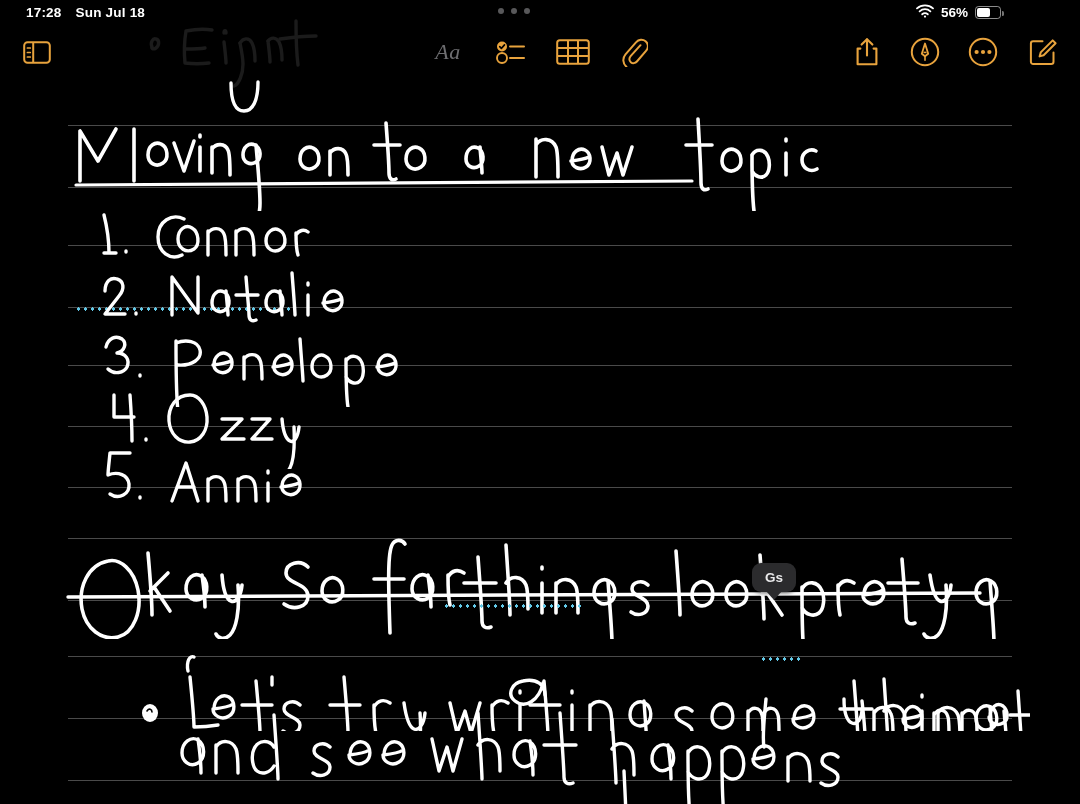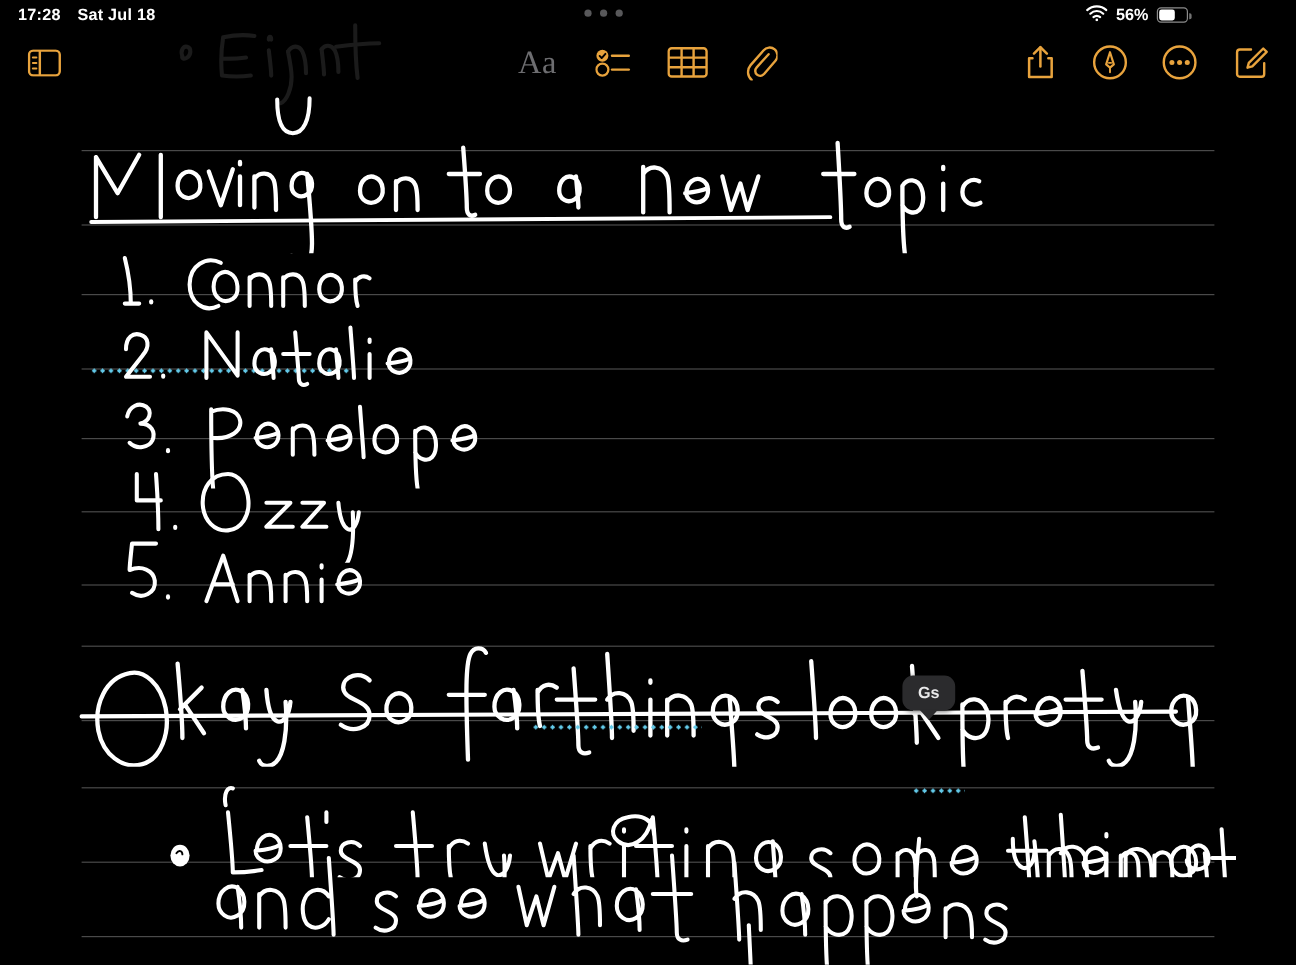--- a/index.html
+++ b/index.html
@@ -6,21 +6,21 @@
   html, body {
     width: 1080px; height: 804px;
     background: #000;
     overflow: hidden;
     font-family: "Liberation Sans", sans-serif;
   }
   #app { position: relative; width: 1080px; height: 804px; background: #000; }
 
   
   .statusbar {
-    position: absolute; top: 0; left: 1px; width: 1003px; height: 26px;
+    position: absolute; top: 0; left: 12px; width: 1003px; height: 26px;
     color: #ffffff; font-size: 13.5px; font-weight: bold;
   }
   .status-left {
     position: absolute; left: 14px; top: 5px;
     display: flex; align-items: center; gap: 14px;
     letter-spacing: .2px;
   }
   .status-right {
     position: absolute; right: 14px; top: 4px;
     display: flex; align-items: center; gap: 7px;
@@ -46,22 +46,23 @@
   }
   .multitask-dots i { width:6px; height:6px; border-radius:50%; background:#58585a; display:block; }
 
   
   .toolbar { position:absolute; top:26px; left:0; width:1080px; height:55px; }
   .tb-btn {
     position:absolute; display:flex; align-items:center; justify-content:center;
     width:44px; height:44px; top:4px;
   }
   .tb-aa {
-    font-size:27px; letter-spacing:.5px; color:#6d6d70;
+    font-size:22px; letter-spacing:.5px; color:#6d6d70;
     font-family:"Liberation Serif", serif;
+    font-style:italic;
   }
 
   
   .page { position:absolute; top:81px; left:0; width:948px; height:723px; }
   .rule {
     position:absolute; left:68px; width:944px; height:1px;
     background:#4a4a4a;
   }
 
   
@@ -97,21 +98,21 @@
   }
 </style>
 </head>
 <body>
 
 <div id="app">
 
   <div class="statusbar">
     <div class="status-left">
       <span>17:28</span>
-      <span>Sat Jul 18</span>
+      <span>Sun Jul 18</span>
     </div>
 
     <div class="multitask-dots">
       <i></i>
       <i></i>
       <i></i>
     </div>
 
     <div class="status-right">
       <span class="wifi">

